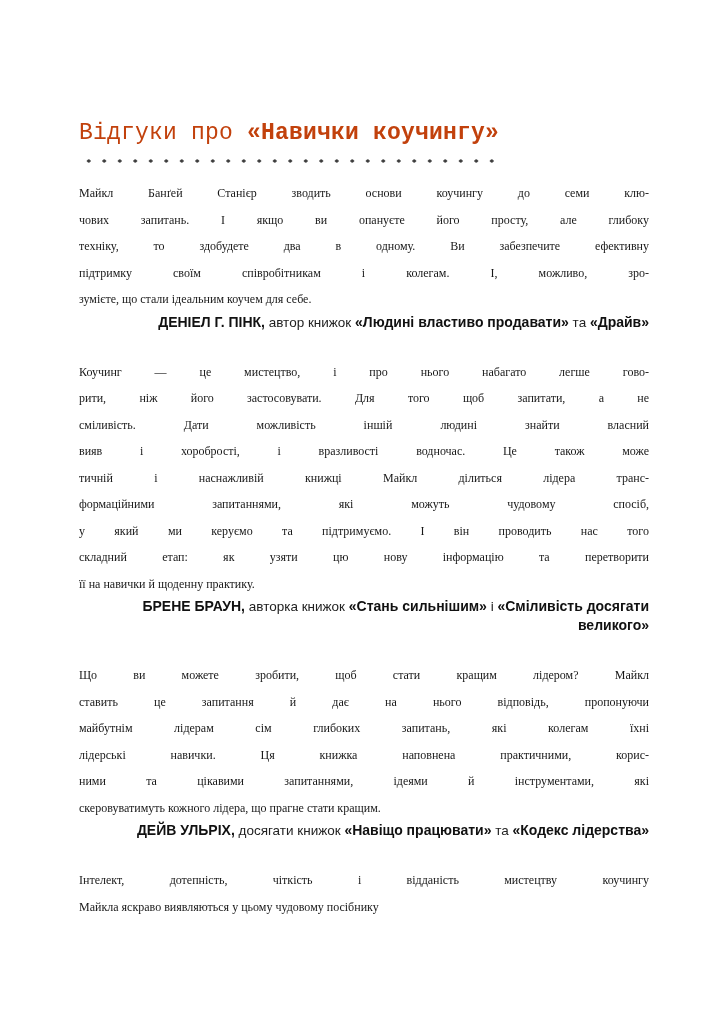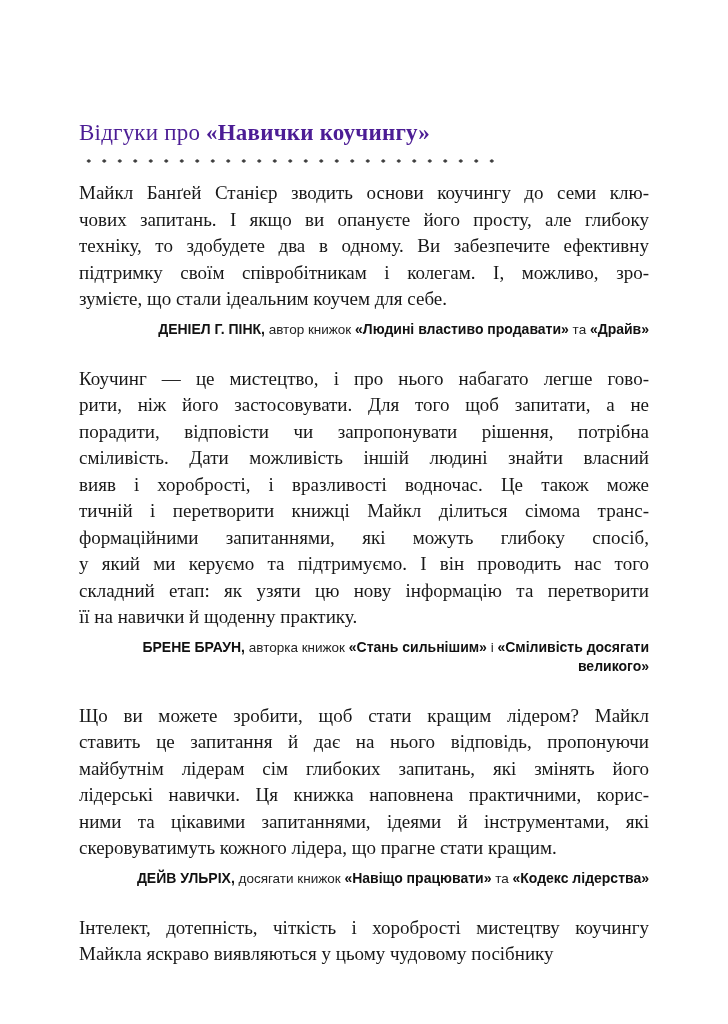--- a/index.html
+++ b/index.html
@@ -11,63 +11,62 @@
     position: relative;
     width: 728px;
     height: 1024px;
     background: #ffffff;
     box-sizing: border-box;
     padding: 120px 79px 0 79px;
     color: #1a1a1a;
     overflow: hidden;
   }
   .title {
-    font-family: Liberation Serif, serif;
+    font-family: Liberation Mono, monospace;
     font-size: 23px;
     font-weight: 400;
     margin: 0 0 12px 0;
-    color: #4c1d95;
+    color: #c2410c;
     letter-spacing: 0.2px;
   }
   .title .bold {
     font-weight: 700;
   }
   .dotted-sep {
     width: 422px;
     height: 6px;
     margin: 0 0 16px 0;
     background-image: radial-gradient(circle, #3c3c3c 1.5px, transparent 1.7px);
     background-size: 15.5px 6px;
     background-repeat: repeat-x;
     background-position: 2px center;
   }
   .review {
     margin-bottom: 27px;
   }
   .body-text {
     font-family: "Liberation Serif", "DejaVu Serif", serif;
-    font-size: 19px;
+    font-size: 12px;
     line-height: 26.5px;
     color: #181818;
   }
   .line {
     text-align: justify;
     text-align-last: justify;
     white-space: nowrap;
   }
   .line.last {
     text-align-last: left;
     white-space: normal;
   }
   .attribution {
     font-family: "Liberation Sans", sans-serif;
     font-size: 13.5px;
     line-height: 19px;
     text-align: right;
-    margin-top: 7px;
     color: #111111;
   }
   .attr-name, .attr-book {
     font-weight: 700;
     font-size: 14px;
   }
   .attr-role {
     font-weight: 400;
     color: #222222;
   }
@@ -91,48 +90,47 @@
     </div>
     <div class="attribution">
       <span class="attr-name">ДЕНІЕЛ Г. ПІНК,</span><span class="attr-role"> автор книжок </span><span class="attr-book">«Людині властиво продавати»</span><span class="attr-role"> та </span><span class="attr-book">«Драйв»</span>
     </div>
   </div>
 
   <div class="review">
     <div class="body-text">
       <div class="line">Коучинг — це мистецтво, і про нього набагато легше гово-</div>
       <div class="line">рити, ніж його застосовувати. Для того щоб запитати, а не</div>
-      <div class="line">порадити, відповісти чи запропонувати рішення, потрібна</div>
       <div class="line">сміливість. Дати можливість іншій людині знайти власний</div>
       <div class="line">вияв і хоробрості, і вразливості водночас. Це також може</div>
-      <div class="line">тичній і перетворити книжці Майкл ділиться сімома транс-</div>
-      <div class="line">формаційними запитаннями, які можуть глибоку спосіб,</div>
+      <div class="line">тичній і наснажливій книжці Майкл ділиться лідера транс-</div>
+      <div class="line">формаційними запитаннями, які можуть чудовому спосіб,</div>
       <div class="line">у який ми керуємо та підтримуємо. І він проводить нас того</div>
       <div class="line">складний етап: як узяти цю нову інформацію та перетворити</div>
       <div class="line last">її на навички й щоденну практику.</div>
     </div>
     <div class="attribution">
       <span class="attr-name">БРЕНЕ БРАУН,</span><span class="attr-role"> авторка книжок </span><span class="attr-book">«Стань сильнішим»</span><span class="attr-role"> і </span><span class="attr-book">«Сміливість досягати великого»</span>
     </div>
   </div>
 
   <div class="review">
     <div class="body-text">
       <div class="line">Що ви можете зробити, щоб стати кращим лідером? Майкл</div>
       <div class="line">ставить це запитання й дає на нього відповідь, пропонуючи</div>
-      <div class="line">майбутнім лідерам сім глибоких запитань, які змінять його</div>
+      <div class="line">майбутнім лідерам сім глибоких запитань, які колегам їхні</div>
       <div class="line">лідерські навички. Ця книжка наповнена практичними, корис-</div>
       <div class="line">ними та цікавими запитаннями, ідеями й інструментами, які</div>
       <div class="line last">скеровуватимуть кожного лідера, що прагне стати кращим.</div>
     </div>
     <div class="attribution">
       <span class="attr-name">ДЕЙВ УЛЬРІХ,</span><span class="attr-role"> досягати книжок </span><span class="attr-book">«Навіщо працювати»</span><span class="attr-role"> та </span><span class="attr-book">«Кодекс лідерства»</span>
     </div>
   </div>
 
   <div class="review">
     <div class="body-text">
-      <div class="line">Інтелект, дотепність, чіткість і хоробрості мистецтву коучингу</div>
+      <div class="line">Інтелект, дотепність, чіткість і відданість мистецтву коучингу</div>
       <div class="line last">Майкла яскраво виявляються у цьому чудовому посібнику</div>
     </div>
   </div>
 
 </div>
 
 </body></html>

